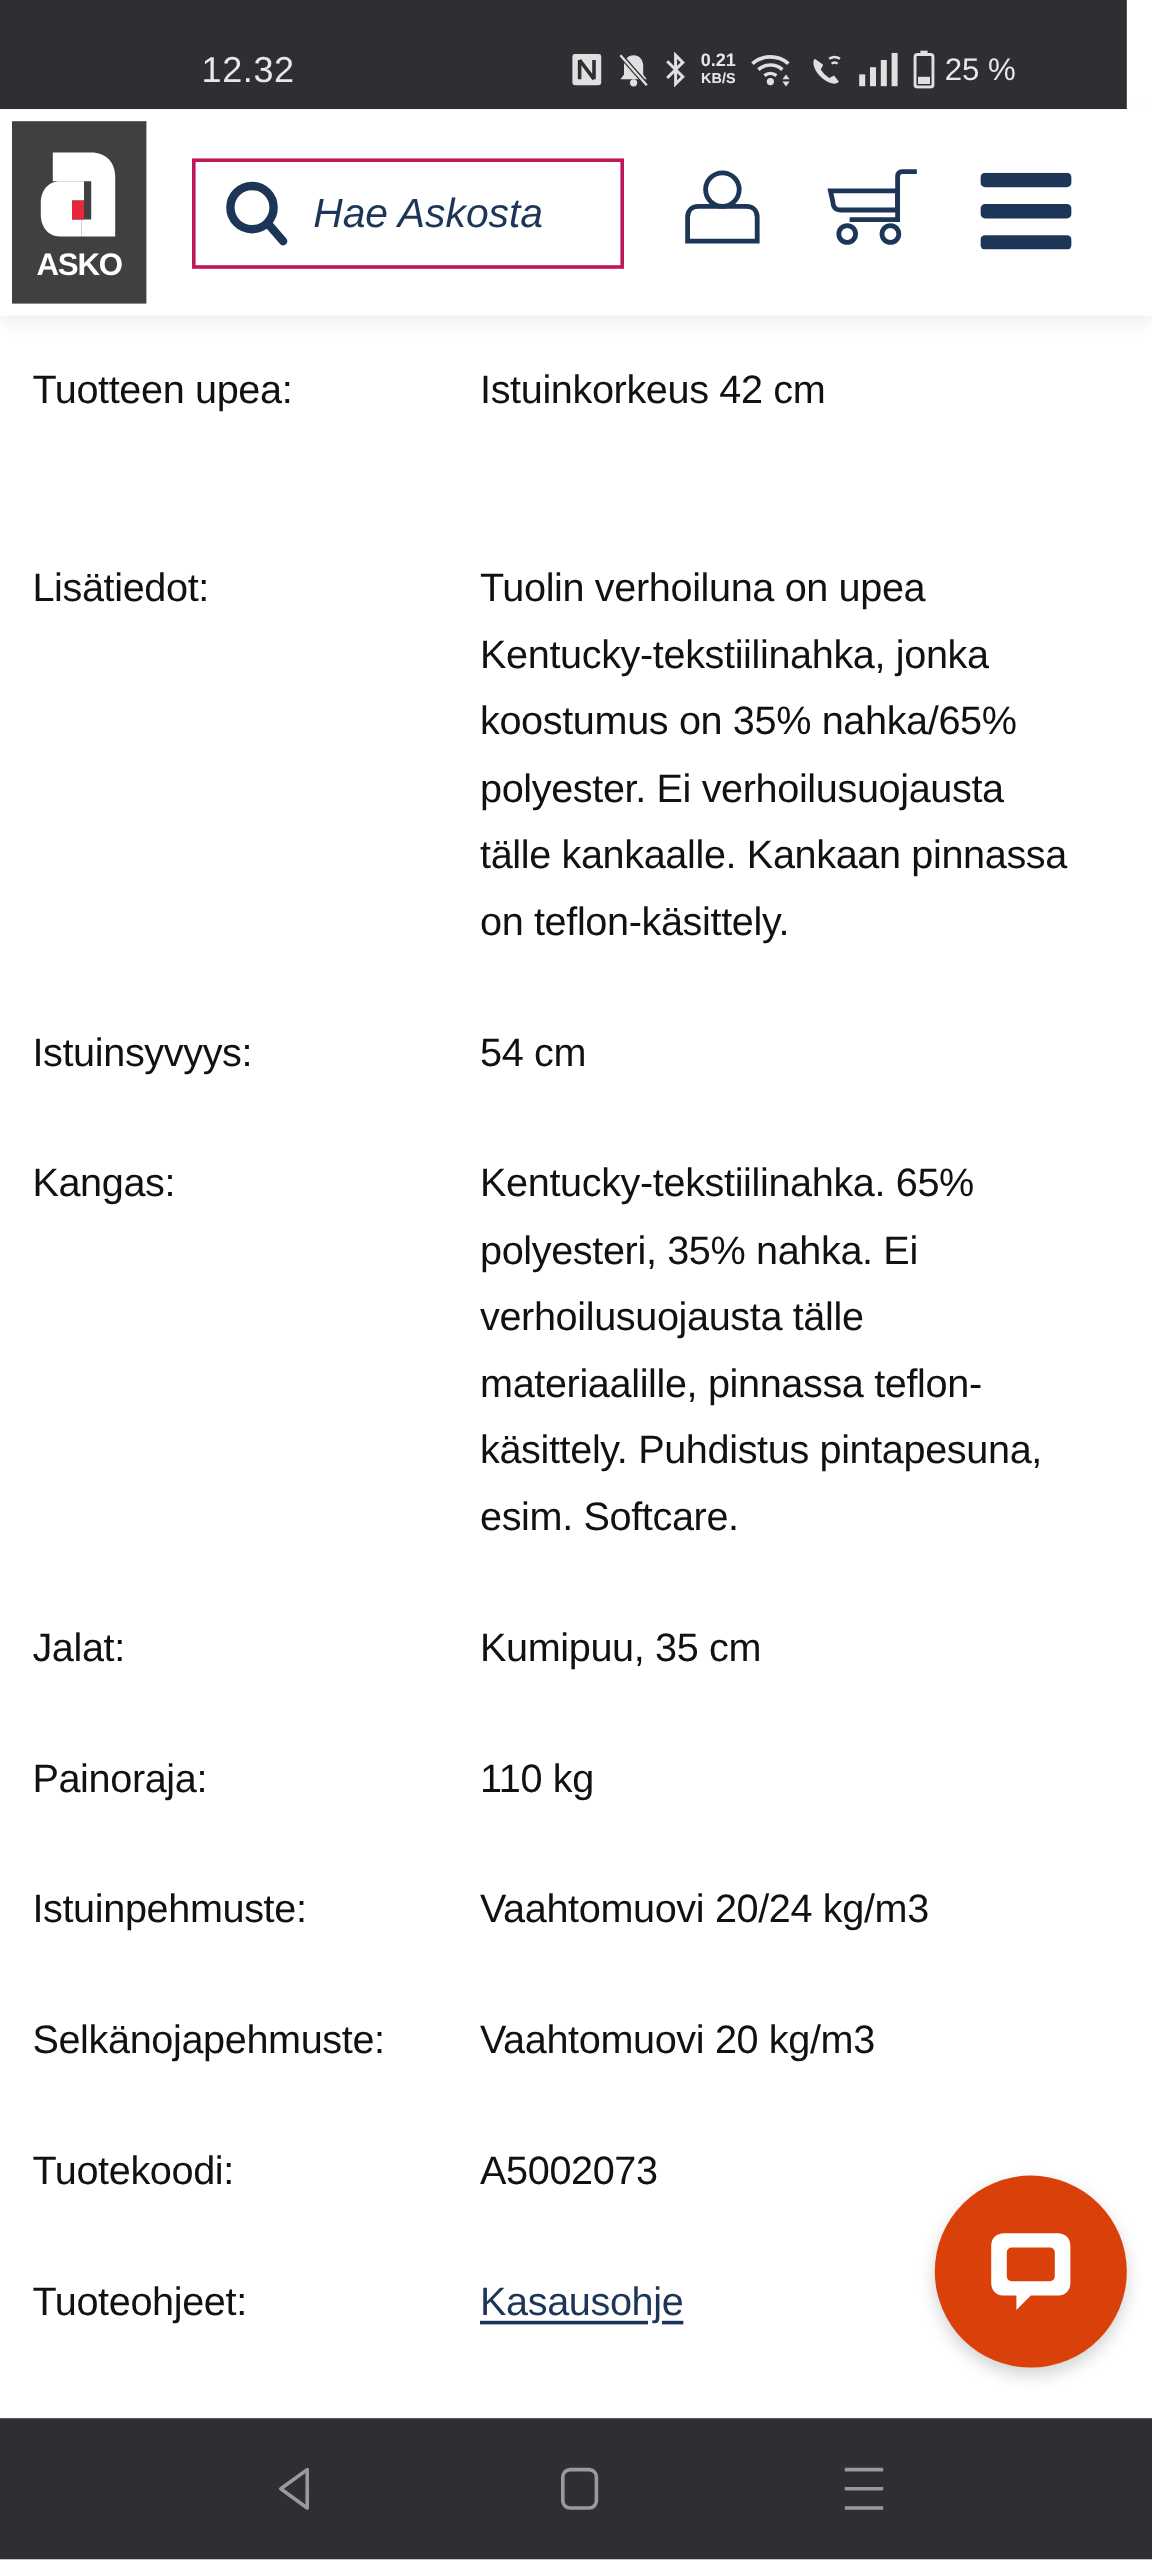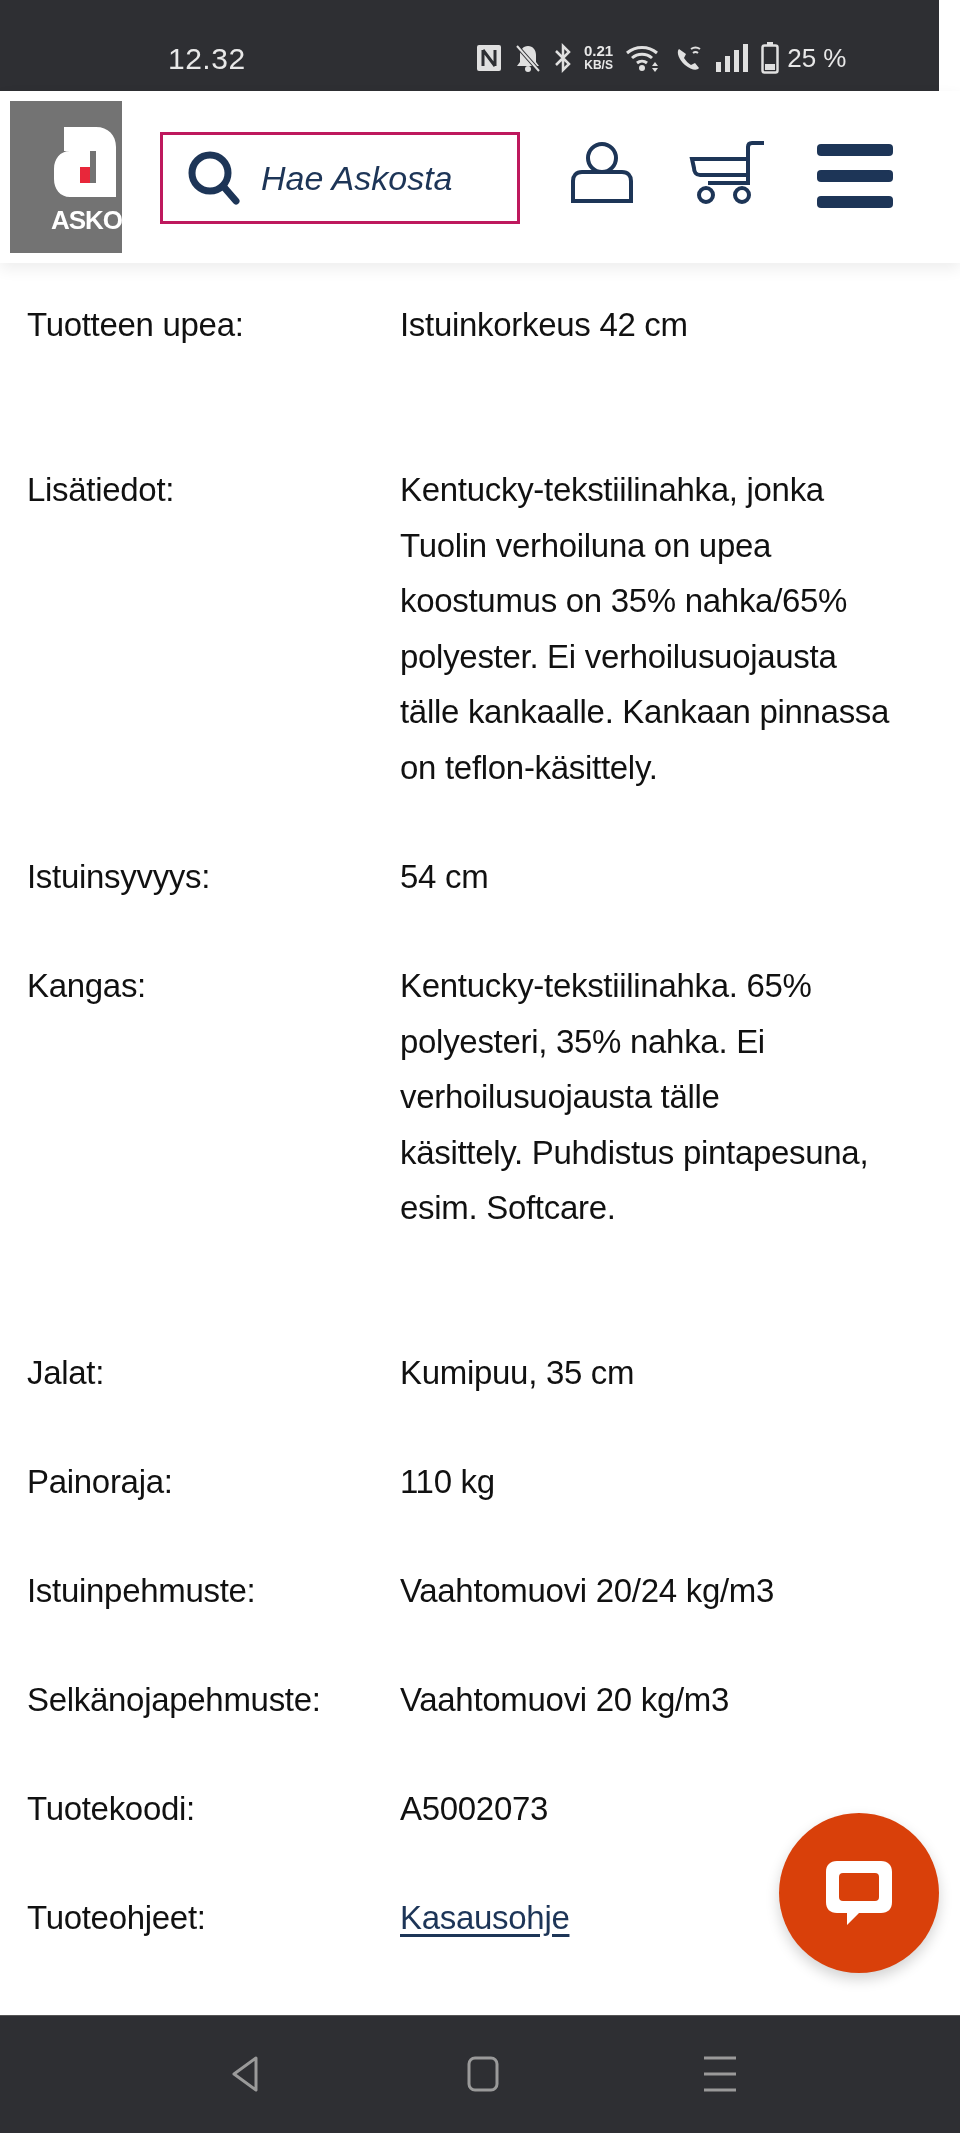--- a/index.html
+++ b/index.html
@@ -10,21 +10,21 @@
   .statusbar { position: absolute; left: 0; top: 0; width: 939px; height: 91px; background: #2e2f33; color: #e8e8e8; }
   .statusbar .time { position: absolute; left: 168px; top: 42px; font-size: 30px; letter-spacing: 0.5px; }
   .statusbar .icons { position: absolute; left: 476px; top: 40px; height: 36px; display: flex; align-items: center; gap: 12px; }
   .sb-ico { display: inline-flex; align-items: center; justify-content: center; }
   .speed { display: flex; flex-direction: column; line-height: 14px; font-size: 15px; text-align: center; font-weight: bold; }
   .speed span:last-child { font-size: 12px; }
   .battery-text { font-size: 26px; margin-left: -4px; }
 
   
   .header { position: absolute; left: 0; top: 91px; width: 960px; height: 172px; background: #fff; box-shadow: 0 6px 14px rgba(0,0,0,0.07); z-index: 2; }
-  .logo { position: absolute; left: 10px; top: 10px; width: 112px; height: 152px; background: #737373; display: flex; flex-direction: column; align-items: flex-end; }
+  .logo { position: absolute; left: 10px; top: 10px; width: 112px; height: 152px; background: #404040; display: flex; flex-direction: column; align-items: center; }
   .logo svg { margin-top: 22px; }
   .logo-text { color: #fff; font-weight: bold; font-size: 26px; letter-spacing: -1px; margin-top: 4px; }
   .search { position: absolute; left: 160px; top: 41px; width: 360px; height: 92px; border: 3px solid #be185d; display: flex; align-items: center; }
   .search-icon { margin-left: 22px; }
   .search input { border: none; outline: none; font-style: italic; font-size: 34px; color: #1d3557; margin-left: 16px; width: 230px; background: transparent; font-family: "Liberation Sans", sans-serif; }
   .search input::placeholder { color: #1d3557; opacity: 1; }
   .hdr-btn { position: absolute; display: flex; align-items: center; justify-content: center; cursor: pointer; }
 
   
   .specs { position: absolute; left: 0; top: 263px; width: 960px; }
@@ -151,42 +151,43 @@
   <div class="spec-row" style="top:34px;">
     <div class="spec-label">Tuotteen upea:</div>
     <div class="spec-value">
       <div>Istuinkorkeus 42 cm</div>
     </div>
   </div>
 
   <div class="spec-row" style="top:199px;">
     <div class="spec-label">Lisätiedot:</div>
     <div class="spec-value">
+      <div>Tuolin verhoiluna on upea</div>
       <div>Kentucky-tekstiilinahka, jonka</div>
-      <div>Tuolin verhoiluna on upea</div>
       <div>koostumus on 35% nahka/65%</div>
       <div>polyester. Ei verhoilusuojausta</div>
       <div>tälle kankaalle. Kankaan pinnassa</div>
       <div>on teflon-käsittely.</div>
     </div>
   </div>
 
   <div class="spec-row" style="top:586px;">
     <div class="spec-label">Istuinsyvyys:</div>
     <div class="spec-value">
       <div>54 cm</div>
     </div>
   </div>
 
   <div class="spec-row" style="top:695px;">
     <div class="spec-label">Kangas:</div>
     <div class="spec-value">
       <div>Kentucky-tekstiilinahka. 65%</div>
       <div>polyesteri, 35% nahka. Ei</div>
       <div>verhoilusuojausta tälle</div>
+      <div>materiaalille, pinnassa teflon-</div>
       <div>käsittely. Puhdistus pintapesuna,</div>
       <div>esim. Softcare.</div>
     </div>
   </div>
 
   <div class="spec-row" style="top:1082px;">
     <div class="spec-label">Jalat:</div>
     <div class="spec-value">
       <div>Kumipuu, 35 cm</div>
     </div>

